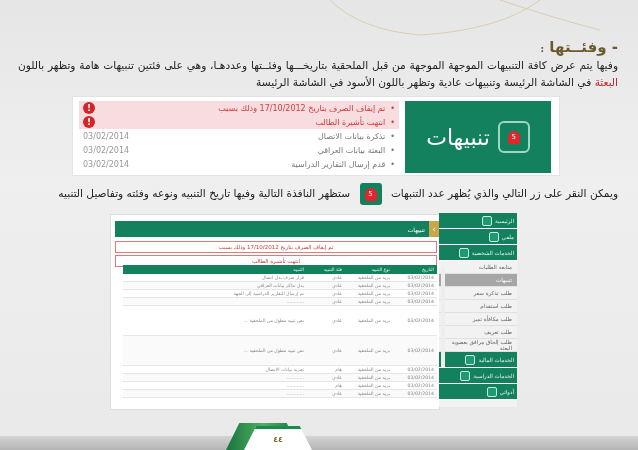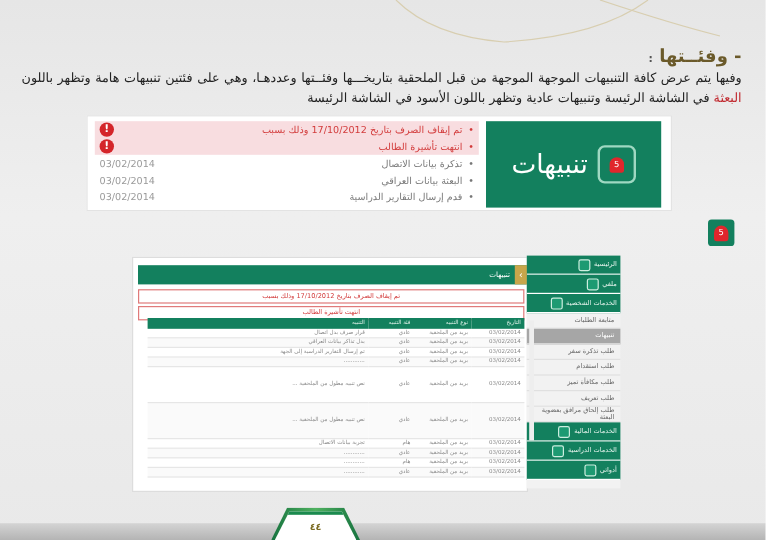--- a/index.html
+++ b/index.html
@@ -105,21 +105,21 @@
   table.alerts-table tr:nth-child(even) td { background: #fafafa; }
   .scroll-track {
     position: absolute; right: -6px; top: 52px; width: 4px; height: 100px; background: #eee;
   }
   
   .footer-bar {
     position: absolute; left: 0; right: 0; bottom: 0; height: 14px;
     background: linear-gradient(180deg, #d4d4d4, #b4b4b4);
   }
   .page-tab {
-    position: absolute; left: 229px; bottom: 0; width: 68px; height: 24px;
+    position: absolute; left: 244px; bottom: 0; width: 68px; height: 24px;
     background: #fff; border-top: 3px solid #1b8a4e;
     clip-path: polygon(18% 0, 82% 0, 100% 100%, 0 100%);
     display: flex; align-items: center; justify-content: center;
     color: #7a6a20; font-size: 8px; font-weight: bold;
   }
   .page-tab-border {
     position: absolute; left: 226px; bottom: 0; width: 74px; height: 27px;
     background: linear-gradient(90deg, #17733f, #4fb160, #17733f);
     clip-path: polygon(18% 0, 82% 0, 100% 100%, 0 100%);
   }
@@ -168,25 +168,27 @@
       <span class="date">03/02/2014</span>
     </div>
     <div class="alert-row normal">
       <span class="txt">قدم إرسال التقارير الدراسية</span>
       <span class="date">03/02/2014</span>
     </div>
   </div>
 </div>
 
 <p class="para" style="top:183px; line-height:18px;">
+  <span>ويمكن النقر على زر التالي والذي يُظهر عدد التنبهات</span>
   <span class="inline-icon">
       <span class="bell">
         <span>5</span>
       </span>
     </span>
+  <span>ستظهر النافذة التالية وفيها تاريخ التنبيه ونوعه وفئته وتفاصيل التنبيه</span>
 </p>
 
 <div class="shot2">
   <div class="sidebar">
     <div class="side-green">
         <span class="ico"></span>
         <span>الرئيسية</span>
       </div>
     <div class="side-green">
         <span class="ico"></span>

